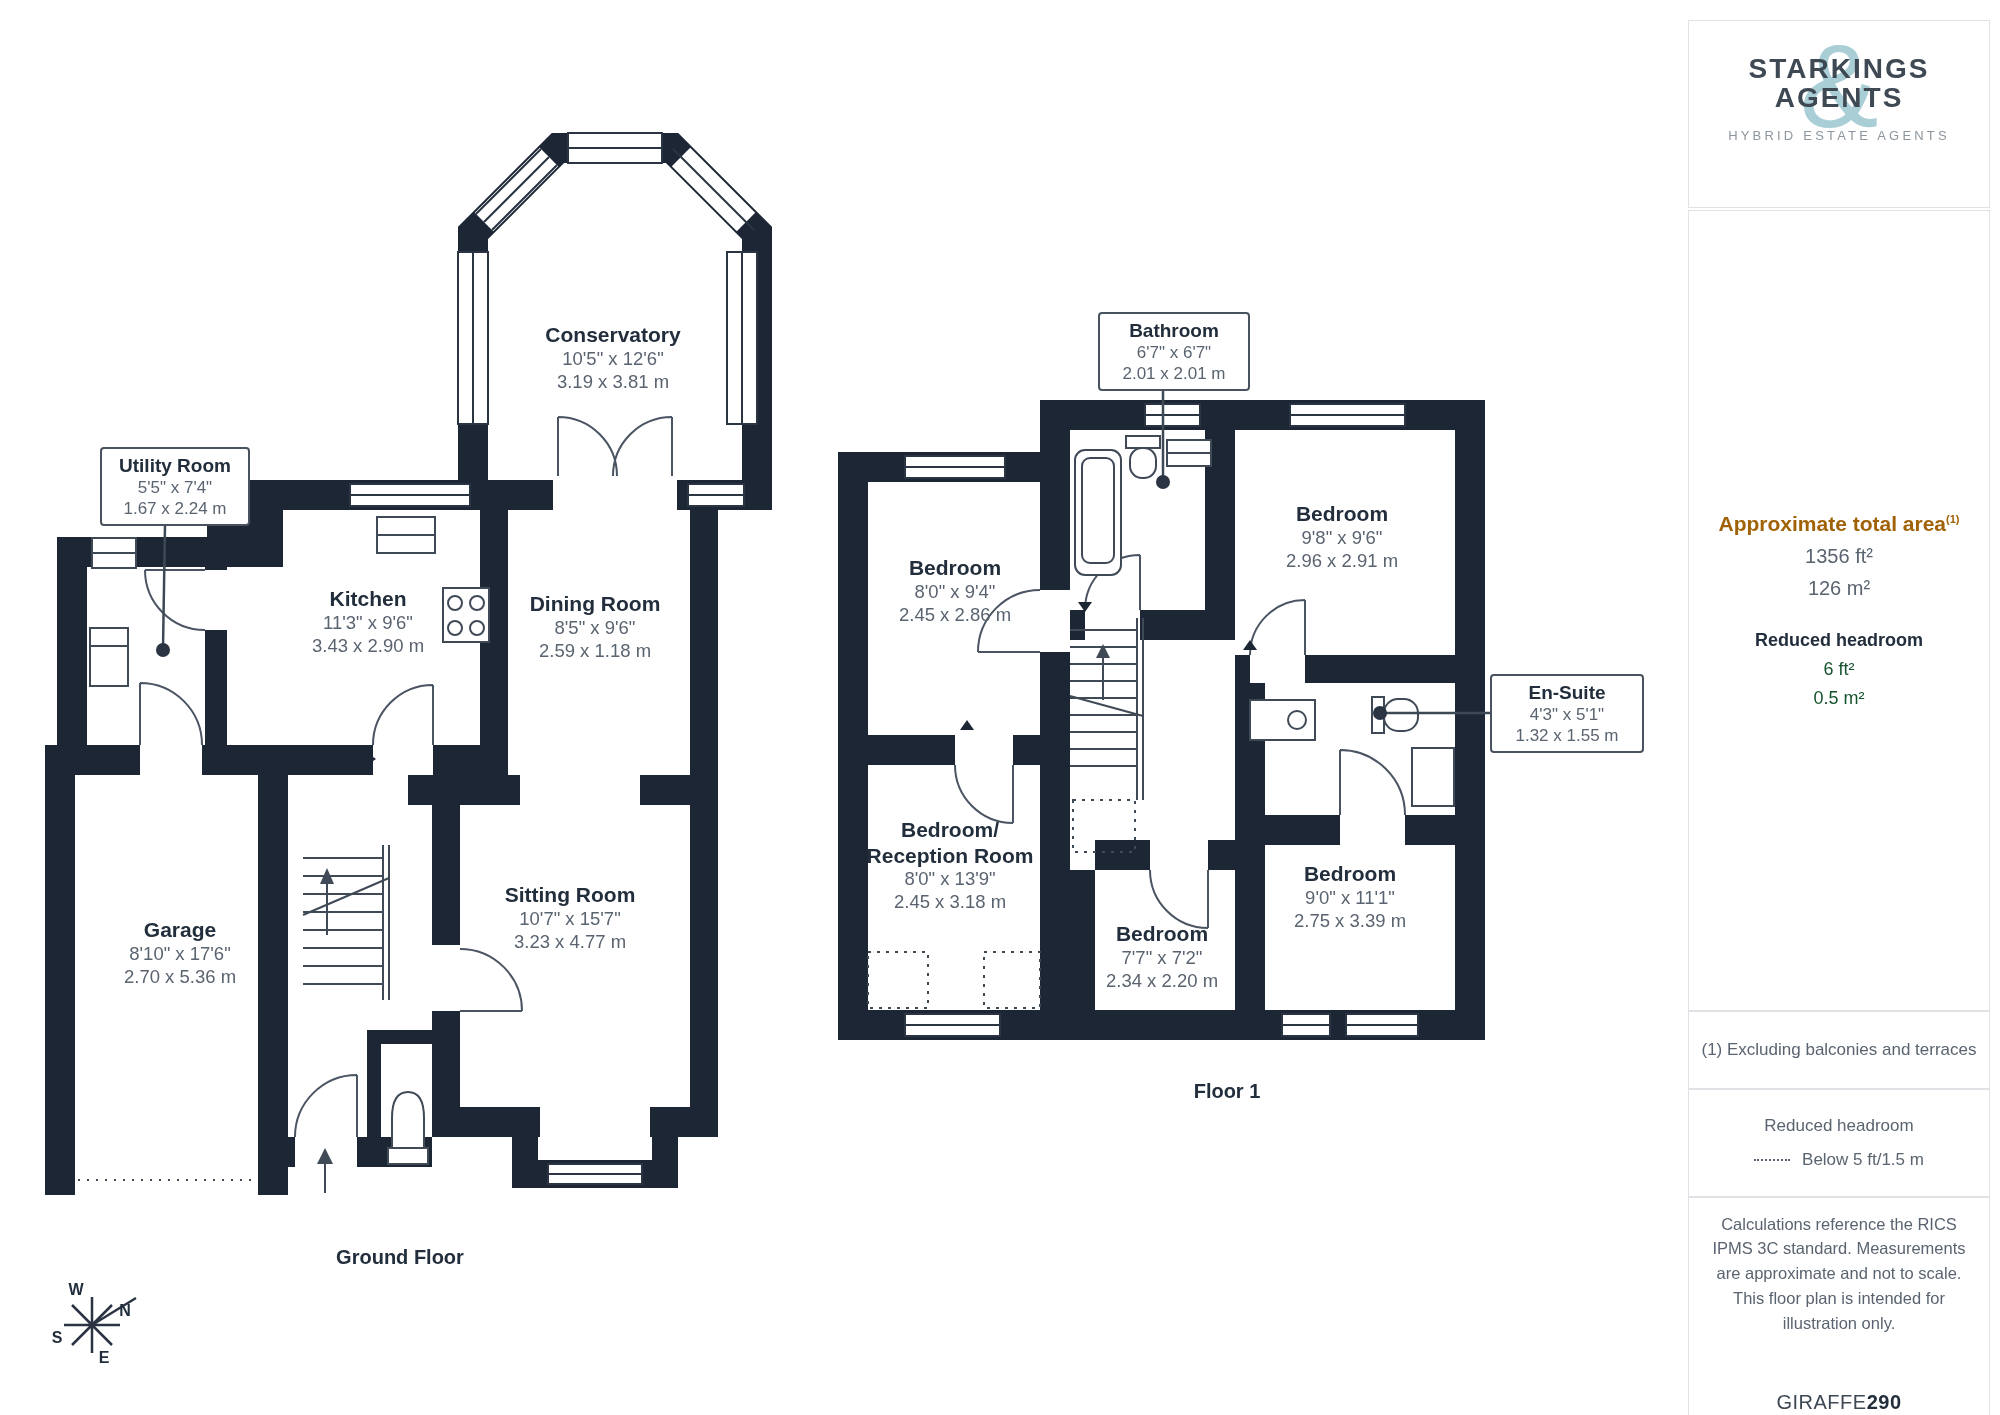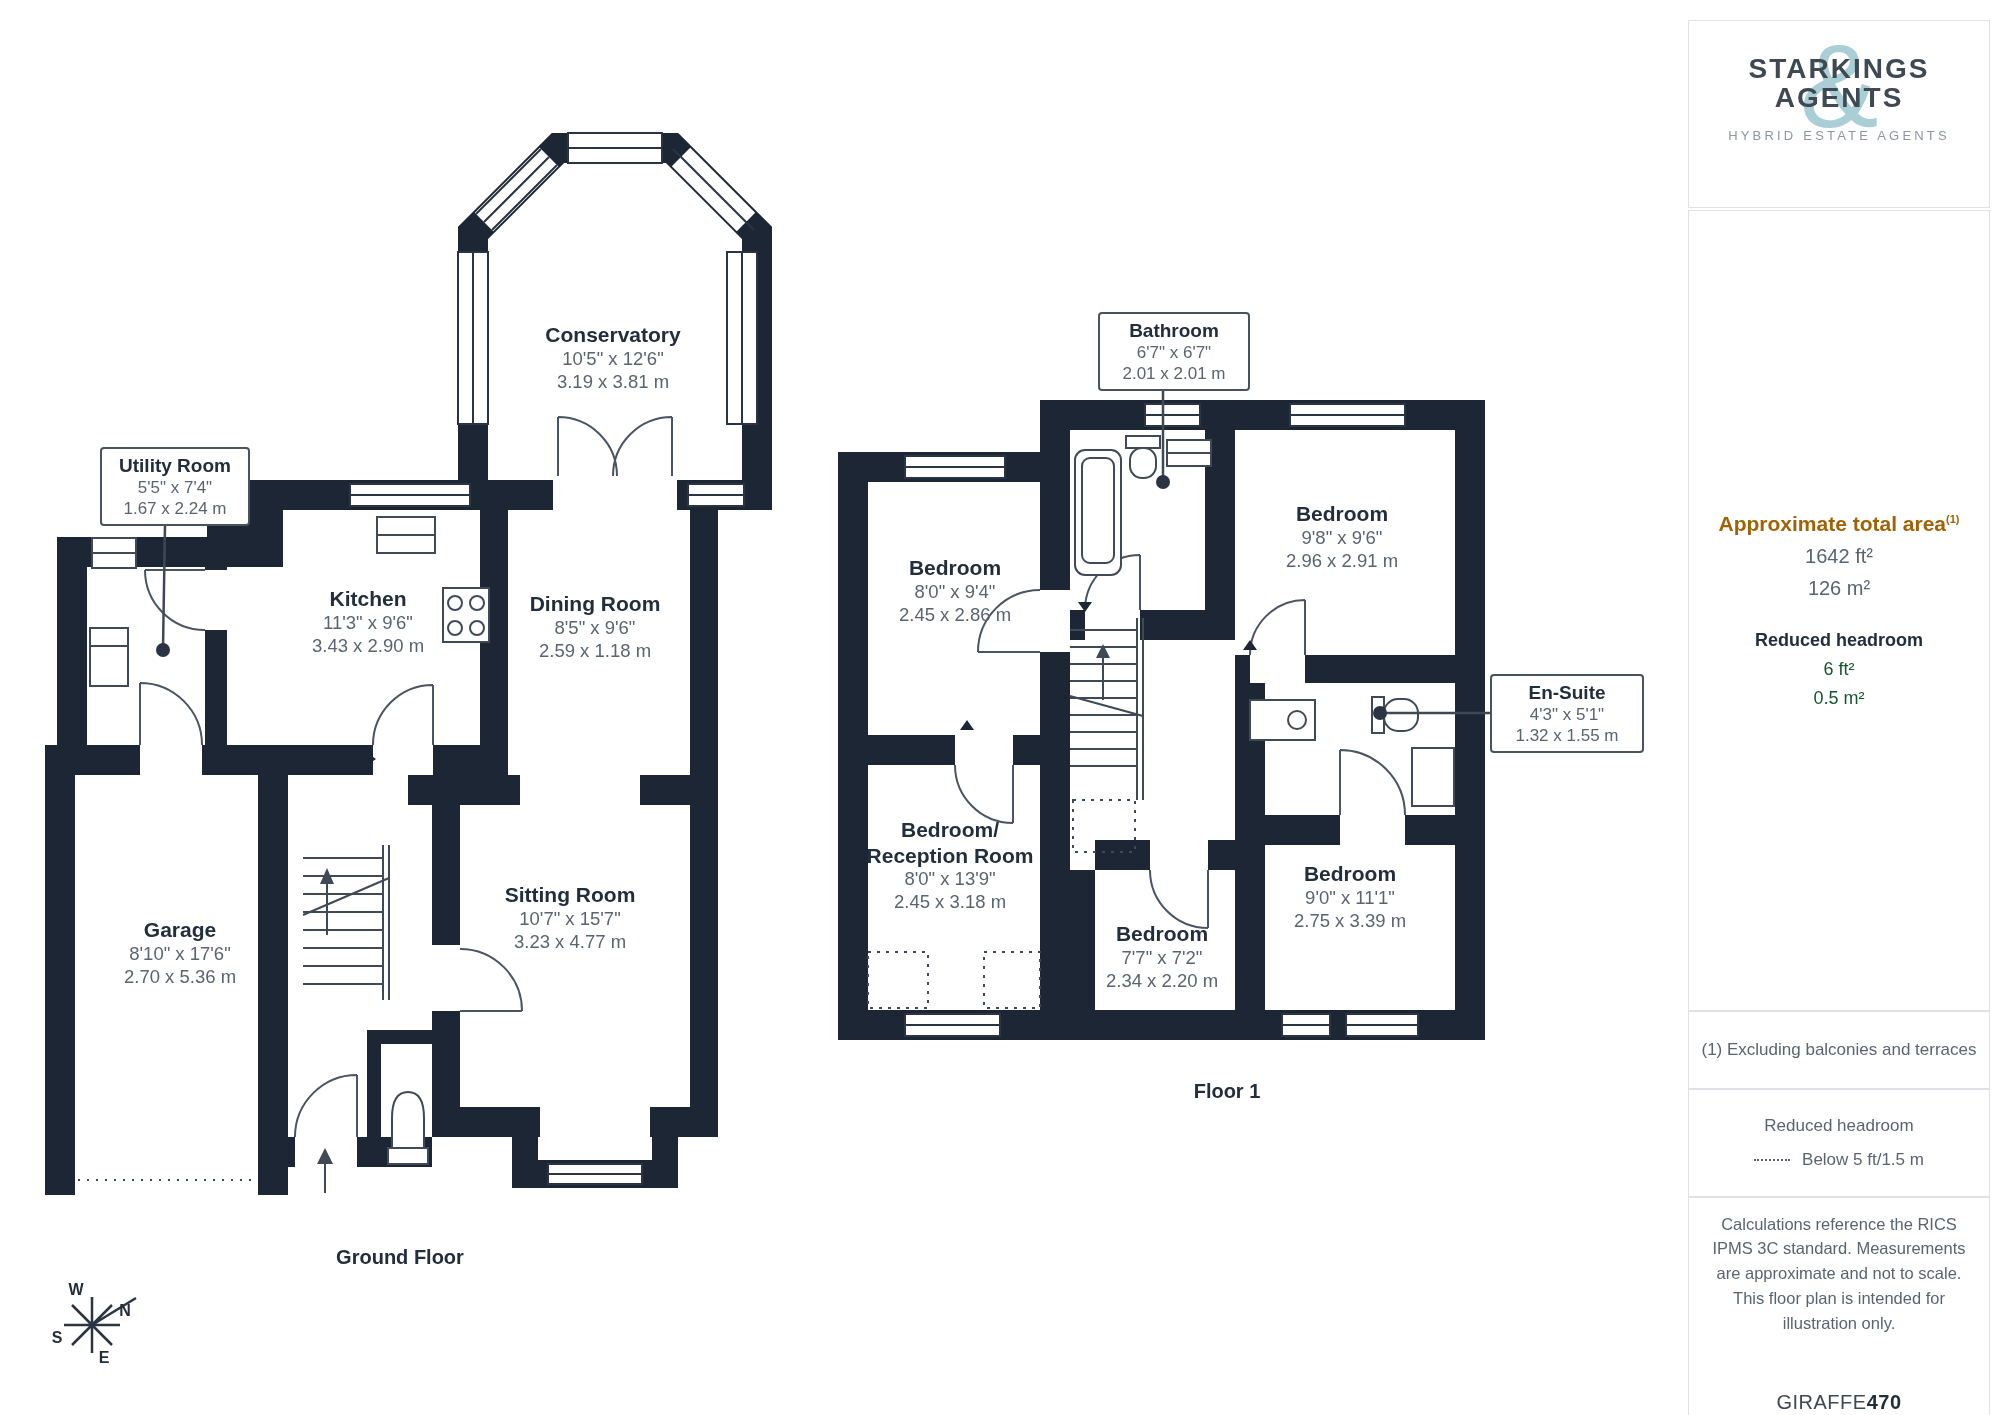--- a/index.html
+++ b/index.html
@@ -363,21 +363,21 @@
       <span class="logo-name">STARKINGS</span>
       <span class="logo-name">AGENTS</span>
       <span class="logo-tagline">HYBRID ESTATE AGENTS</span>
     </div>
   </div>
 
   <div class="side-box" id="box-area">
     <div class="area-title">
       <span>Approximate total area</span><sup>(1)</sup>
     </div>
-    <div class="area-value">1642 ft²</div>
+    <div class="area-value">1356 ft²</div>
     <div class="area-value">126 m²</div>
     <div class="reduced-title">Reduced headroom</div>
     <div class="reduced-value">6 ft²</div>
     <div class="reduced-value">0.5 m²</div>
   </div>
 
   <div class="side-box" id="box-footnote">
     <div class="footnote-text">(1) Excluding balconies and terraces</div>
   </div>
 
@@ -385,17 +385,17 @@
     <div class="legend-title">Reduced headroom</div>
     <div class="legend-row">
       <span class="legend-dash"></span>
       <span class="legend-label">Below 5 ft/1.5 m</span>
     </div>
   </div>
 
   <div class="side-box" id="box-disclaimer">
     <div class="disclaimer-text">Calculations reference the RICS IPMS 3C standard. Measurements are approximate and not to scale. This floor plan is intended for illustration only.</div>
     <div class="brand-row">
-      <span class="brand-word">GIRAFFE</span><span class="brand-number">470</span>
+      <span class="brand-word">GIRAFFE</span><span class="brand-number">290</span>
     </div>
   </div>
 
 </div>
 
 </body></html>

